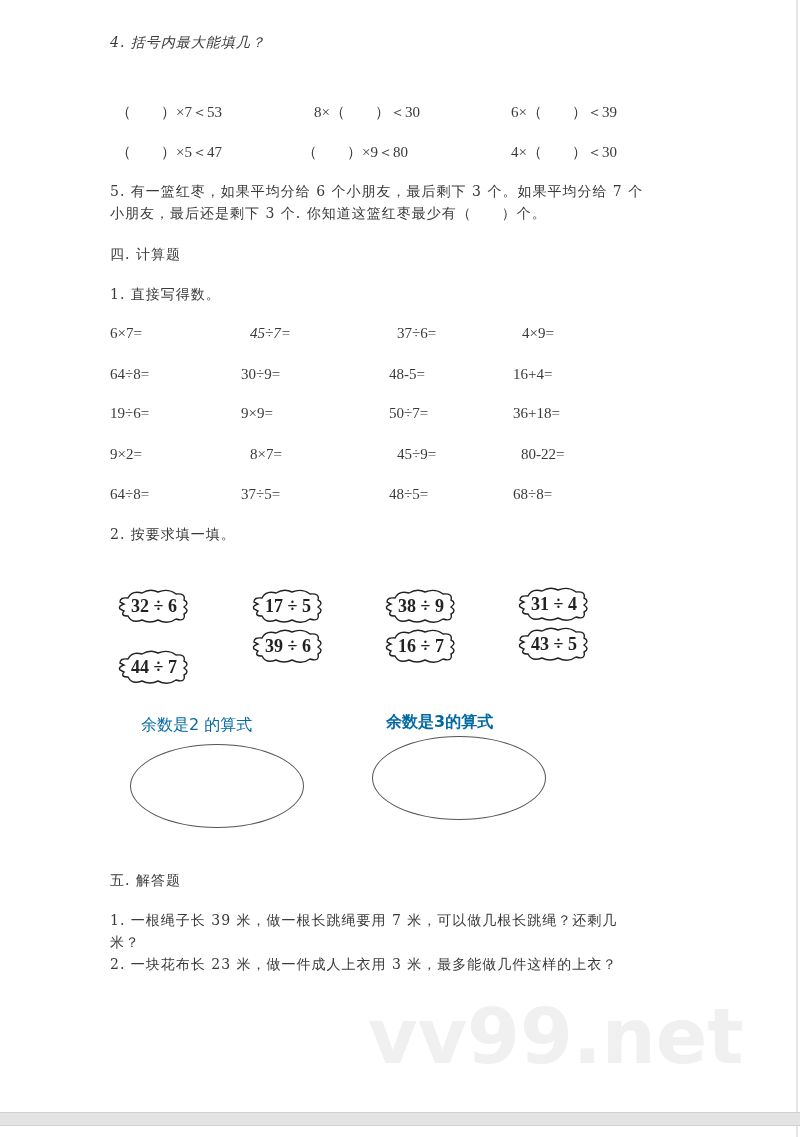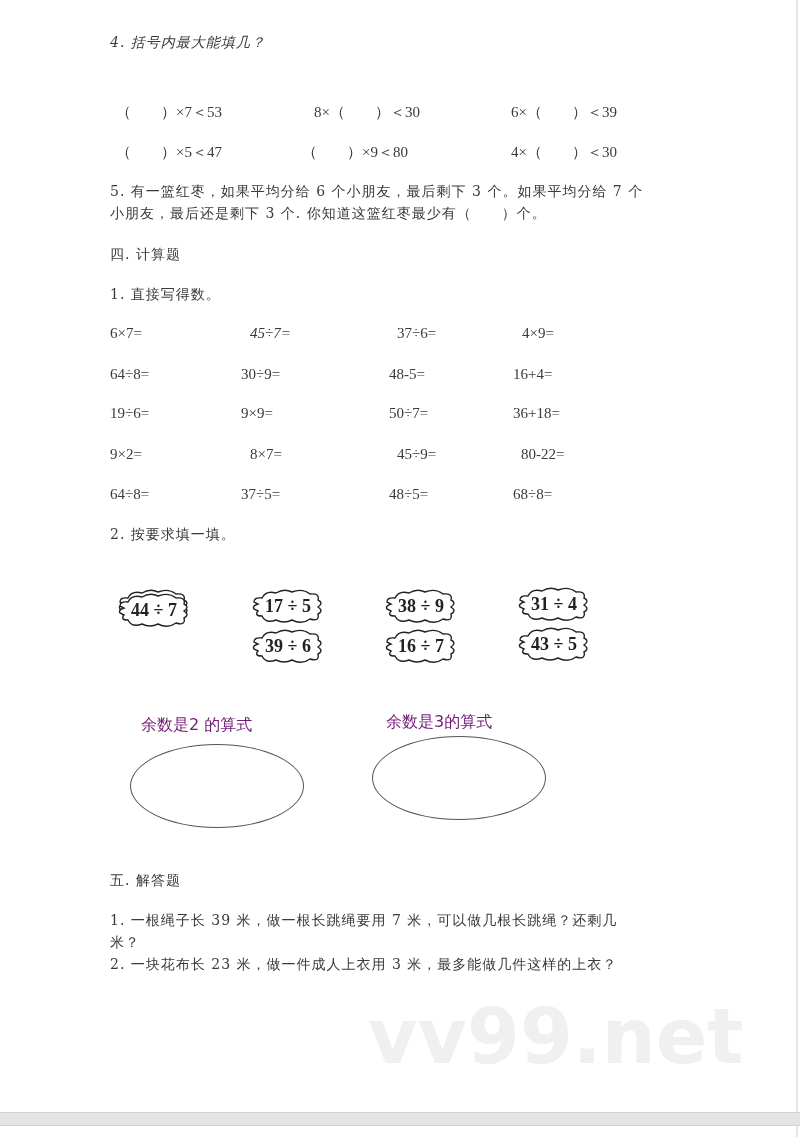--- a/index.html
+++ b/index.html
@@ -8,21 +8,21 @@
   .page-edge { position:absolute; left:796px; top:0; width:2px; height:1137px; background:#e6e6e6; }
   .bottom-band { position:absolute; left:0; top:1112px; width:800px; height:12px; background:#e4e4e4;
                  border-top:1px solid #d2d2d2; border-bottom:1px solid #d2d2d2; }
   .t { position:absolute; font-size:14px; letter-spacing:1px; white-space:nowrap; color:#3a3a3a; }
   .eq { position:absolute; font-size:14px; white-space:nowrap; color:#3a3a3a; font-family:"Liberation Serif",serif; font-size:15px; }
   .cloud { position:absolute; width:72px; height:34px; }
   .cloud svg { position:absolute; left:0; top:0; }
   .cloud span { position:absolute; left:0; top:0; width:72px; height:34px; line-height:34px; text-align:center;
                 font-family:"Liberation Serif",serif; font-weight:bold; font-size:18px; color:#222; }
   .oval { position:absolute; border:1.5px solid #555; border-radius:50%; }
-  .oval-label { position:absolute; font-family:"DejaVu Sans",sans-serif; font-size:16px; color:#701a75; white-space:nowrap; }
+  .oval-label { position:absolute; font-family:"DejaVu Sans",sans-serif; font-size:16px; color:#0369a1; white-space:nowrap; }
   .watermark { position:absolute; left:368px; top:992px; font-family:"DejaVu Sans",sans-serif; font-weight:bold;
                font-size:76px; color:#f0f0f0; letter-spacing:0px; white-space:nowrap; }
 </style>
 </head>
 <body>
 
 <div class="page-edge"></div>
 
 <div class="t" style="left:110px;top:34px;font-style:italic;">4. 括号内最大能填几？</div>
 <div class="eq" style="left:116px;top:103px;">（　　）×7＜53</div>
@@ -70,21 +70,21 @@
     <path id="cloudpath" d="M10,9 Q14,1 24,4 Q32,-1 40,3 Q50,-1 58,5 Q68,4 66,11 Q72,14 66,18 Q72,22 66,25 Q68,33 58,30 Q50,36 40,31 Q32,35 24,31 Q14,35 10,27 Q2,27 6,22 L2,20 Q0,17 6,15 L2,13 Q2,8 10,9 Z" fill="#fff" stroke="#222" stroke-width="1.4"></path>
   </defs>
 </svg>
 
 <div class="cloud" style="left:118px;top:589px;">
   <svg width="72" height="34">
       <use href="#cloudpath"></use>
     </svg>
     <span>32 ÷ 6</span>
   </div>
-<div class="cloud" style="left:118px;top:593px;">
+<div class="cloud" style="left:118px;top:650px;">
   <svg width="72" height="34">
       <use href="#cloudpath"></use>
     </svg>
     <span>44 ÷ 7</span>
   </div>
 
 <div class="cloud" style="left:252px;top:589px;">
   <svg width="72" height="34">
       <use href="#cloudpath"></use>
     </svg>
@@ -119,21 +119,21 @@
 <div class="cloud" style="left:518px;top:627px;">
   <svg width="72" height="34">
       <use href="#cloudpath"></use>
     </svg>
     <span>43 ÷ 5</span>
   </div>
 
 <div class="oval-label" style="left:141px;top:715px;">余数是2 的算式</div>
 <div class="oval" style="left:130px;top:744px;width:172px;height:82px;"></div>
 
-<div class="oval-label" style="left:386px;top:712px;">余数是3的算式</div>
+<div class="oval-label" style="left:386px;top:712px;font-weight:bold;">余数是3的算式</div>
 <div class="oval" style="left:372px;top:736px;width:172px;height:82px;"></div>
 
 <div class="t" style="left:110px;top:872px;">五. 解答题</div>
 <div class="t" style="left:110px;top:912px;">1. 一根绳子长 39 米，做一根长跳绳要用 7 米，可以做几根长跳绳？还剩几</div>
 <div class="t" style="left:110px;top:934px;">米？</div>
 <div class="t" style="left:110px;top:956px;">2. 一块花布长 23 米，做一件成人上衣用 3 米，最多能做几件这样的上衣？</div>
 
 <div class="watermark">vv99.net</div>
 
 <div class="bottom-band"></div>

